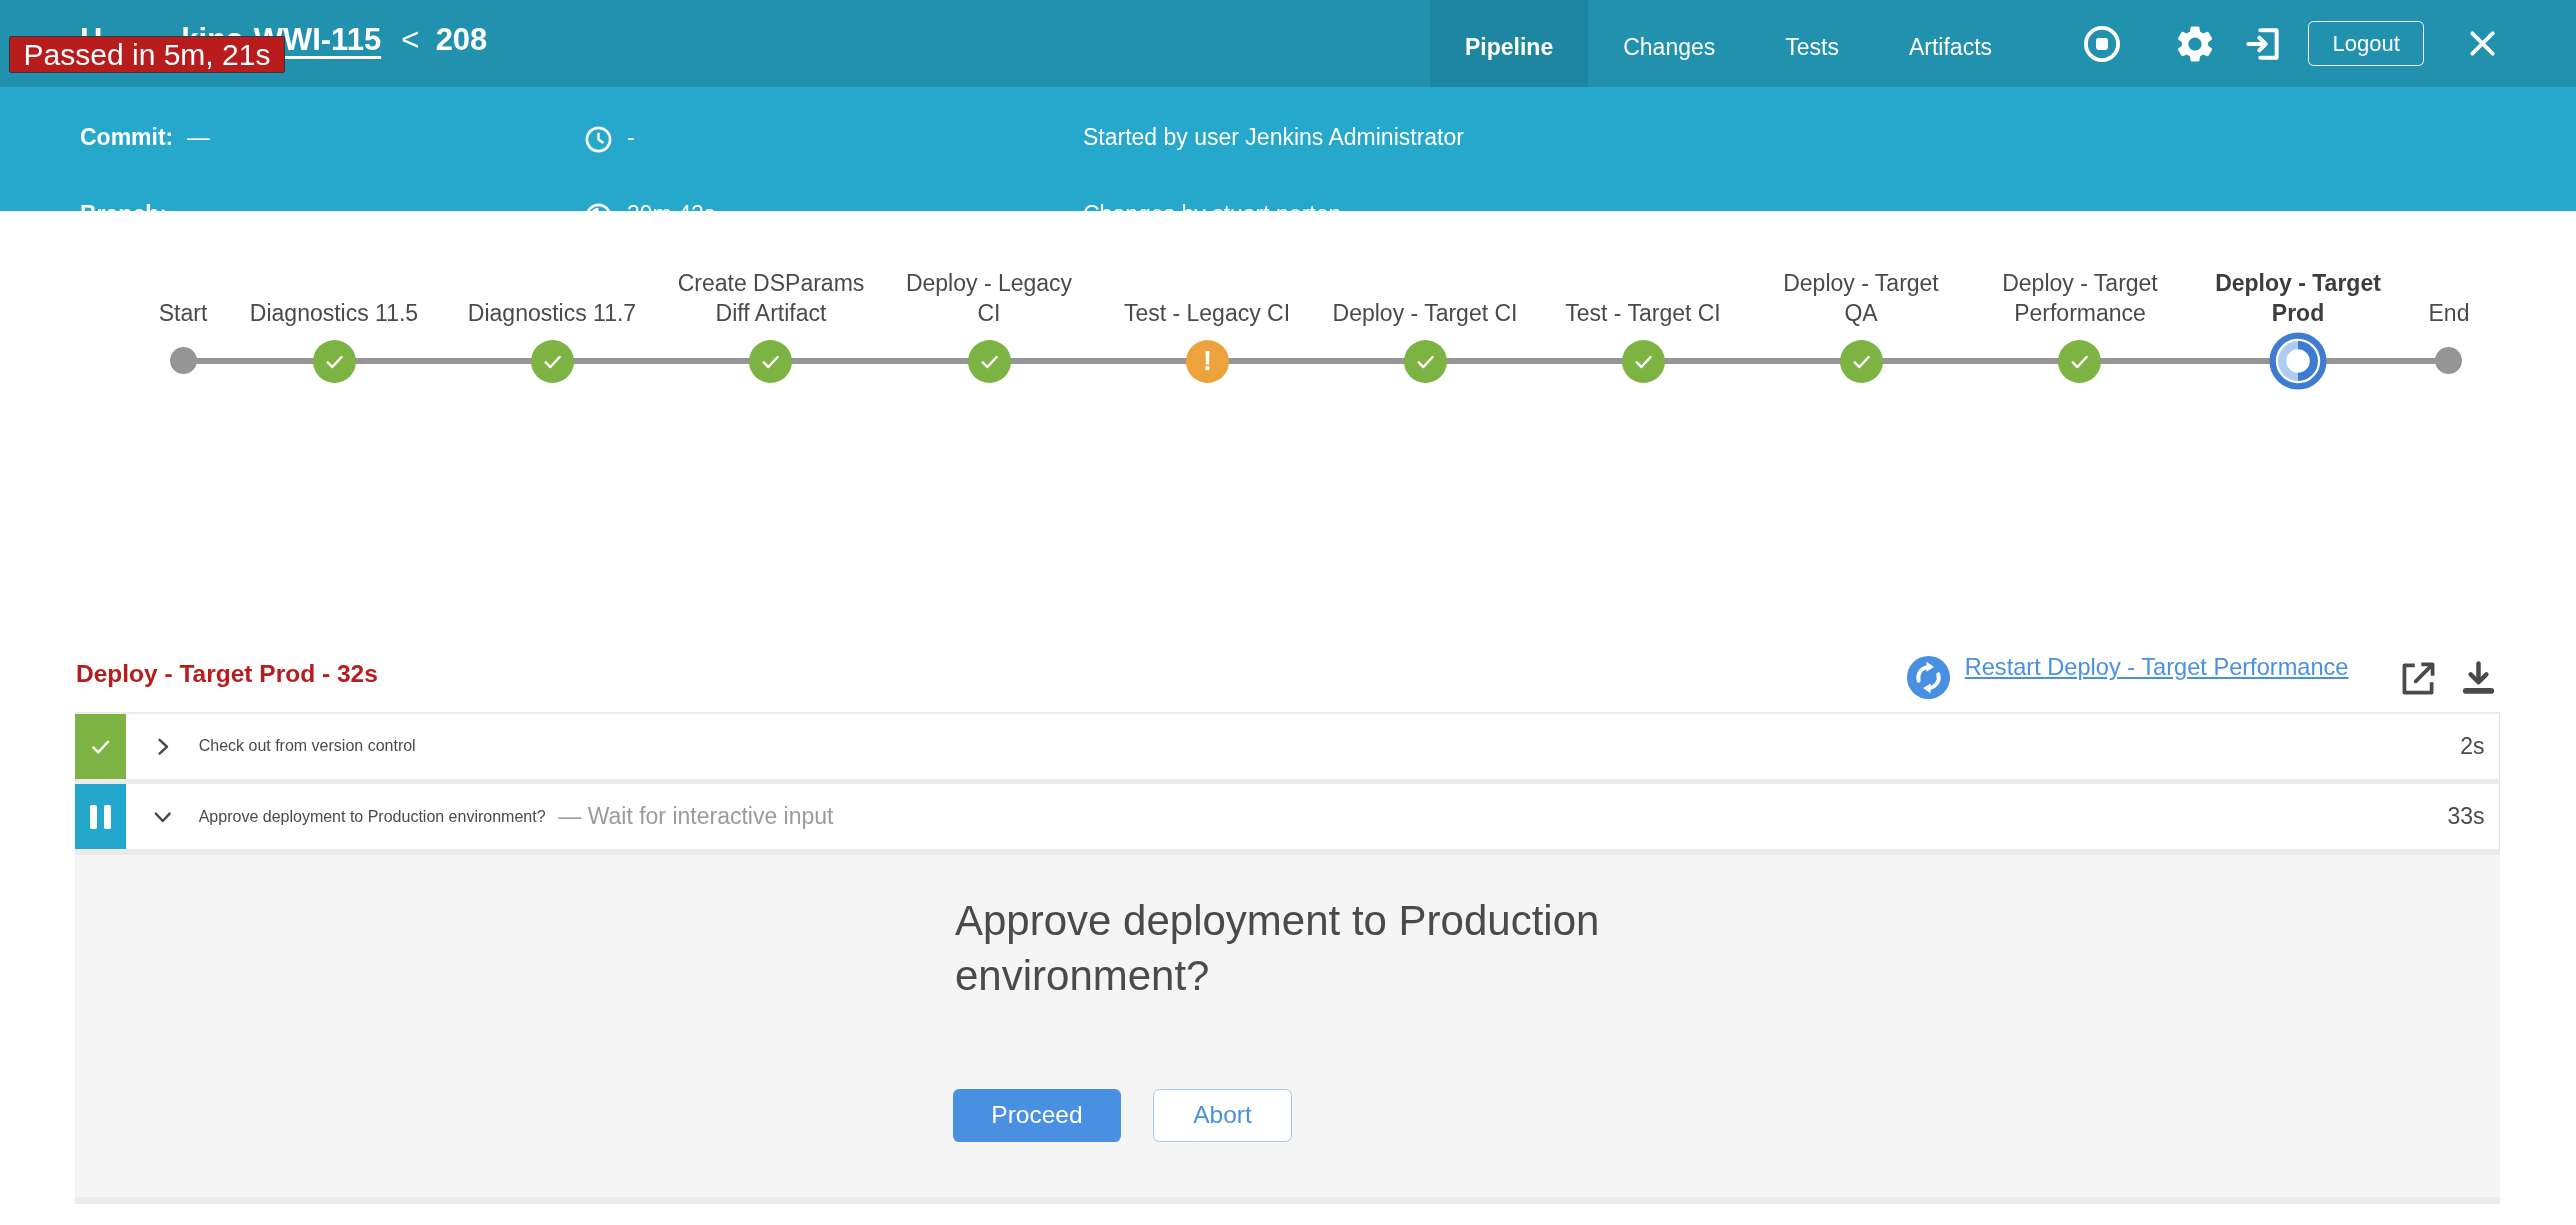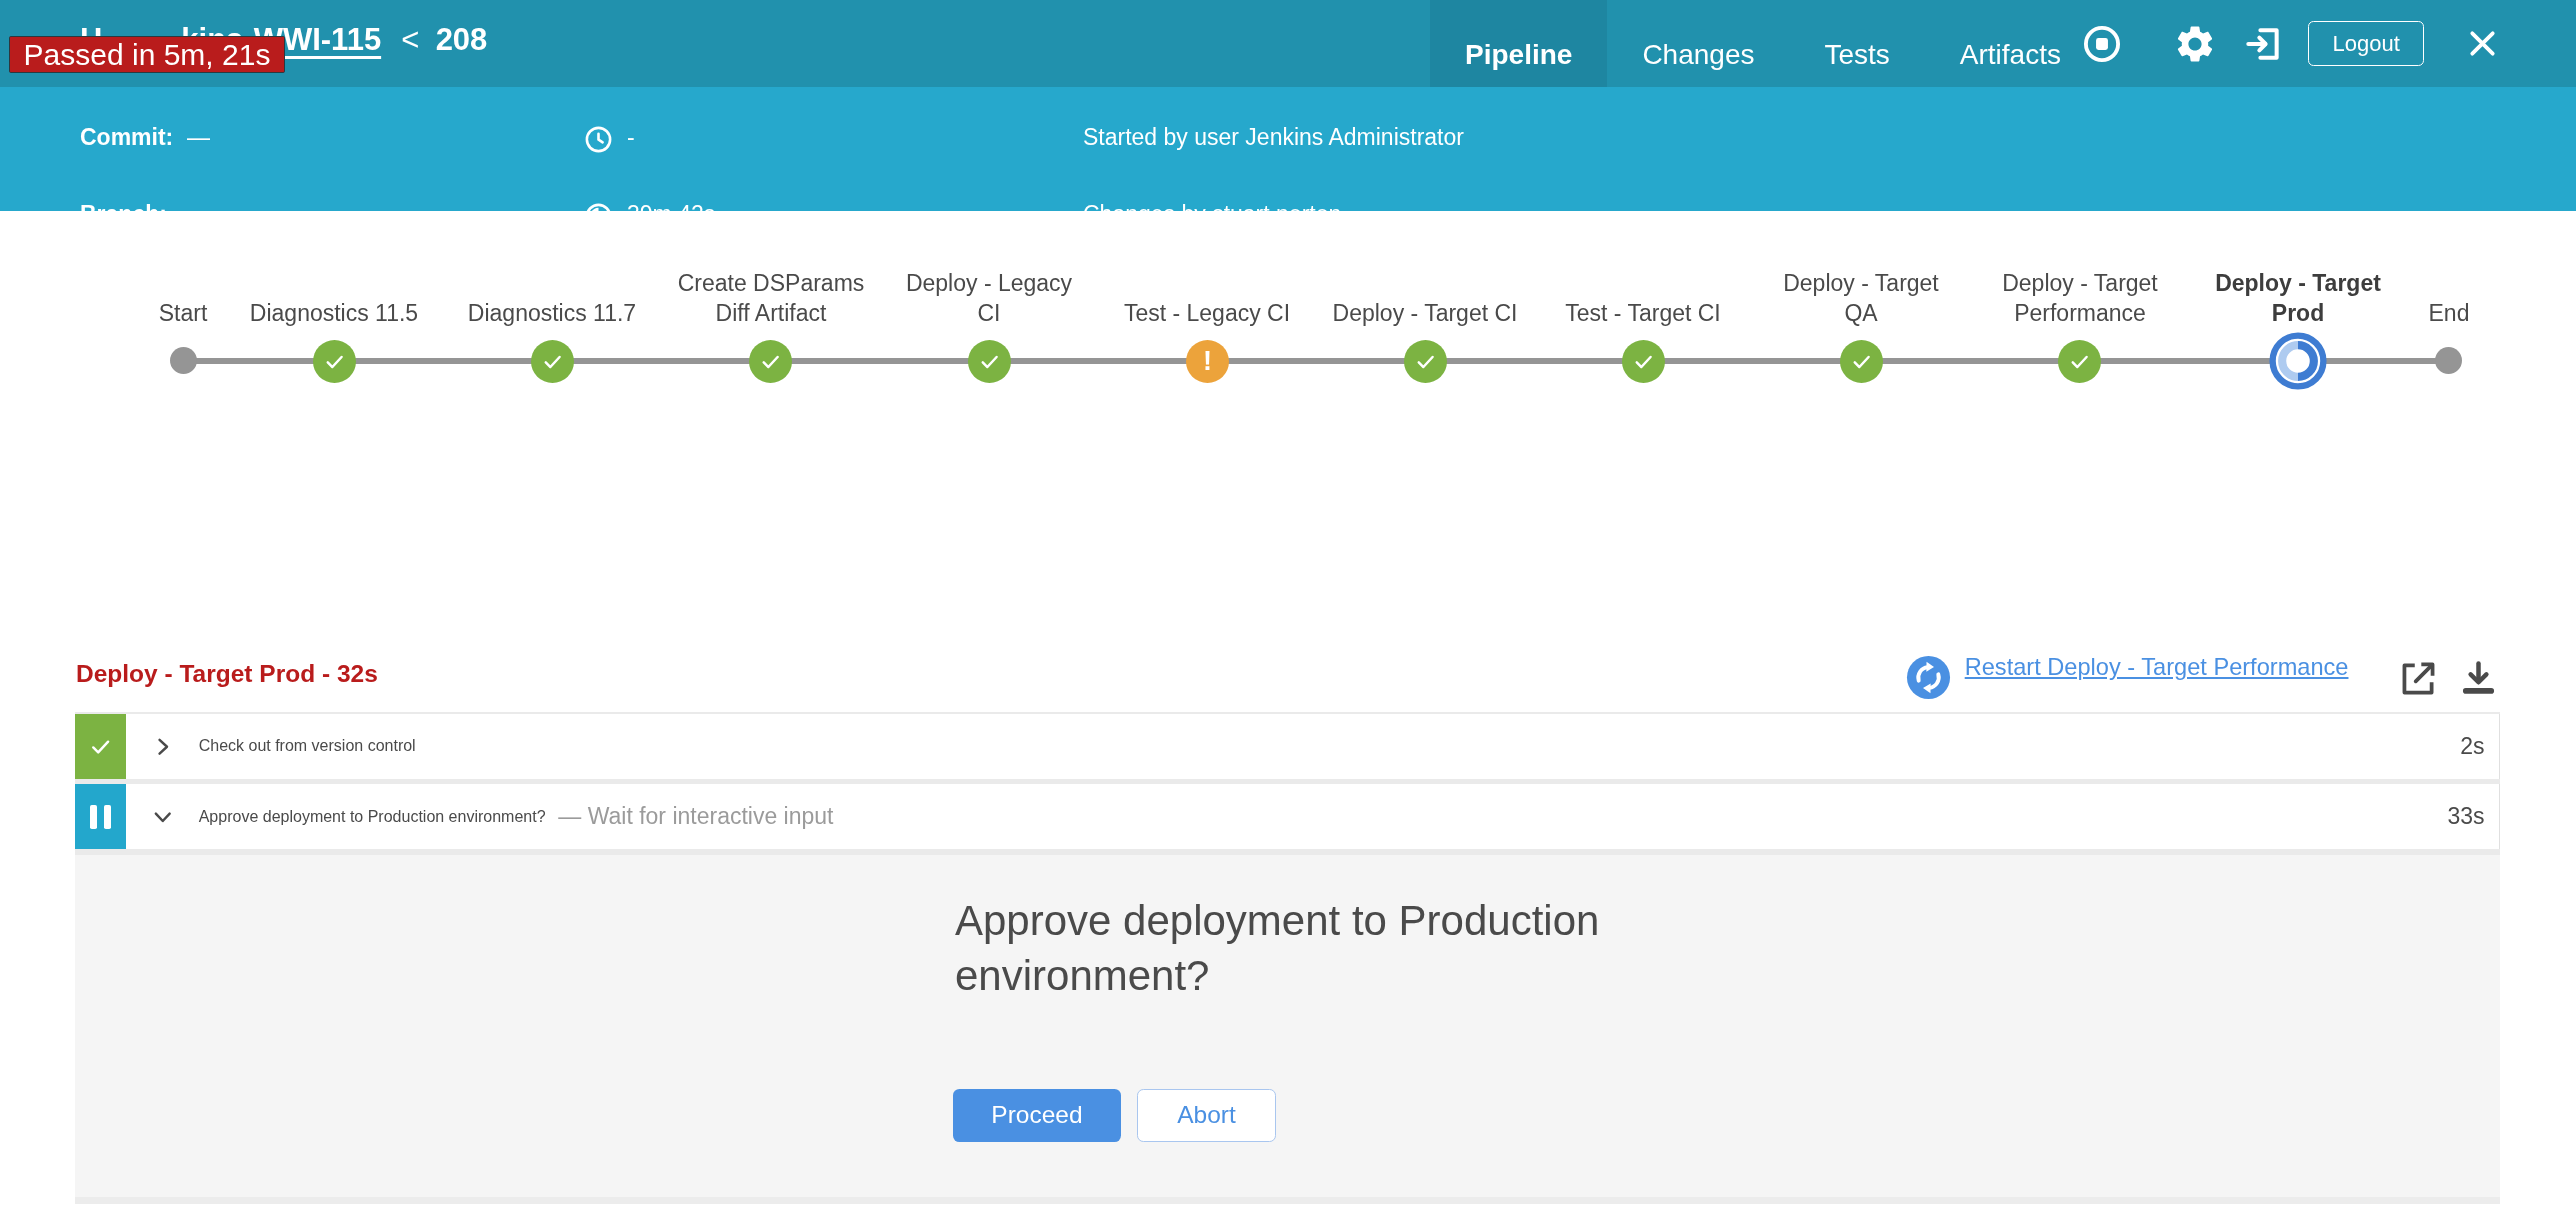--- a/index.html
+++ b/index.html
@@ -6,21 +6,21 @@
     font-family:"Liberation Sans","DejaVu Sans",sans-serif;-webkit-font-smoothing:antialiased;}
   .abs{position:absolute;}
   
   #header{position:absolute;left:0;top:0;width:2576px;height:87px;background:#2191AD;color:#fff;}
   #title-row{position:absolute;left:80px;top:22px;display:flex;align-items:baseline;font-size:31px;font-weight:700;}
   #title-prefix{letter-spacing:0.9px;}
   #title-gap{display:inline-block;width:78px;}
   #title-link{text-decoration:underline;text-underline-offset:6.4px;cursor:pointer;}
   #back-chevron{font-weight:400;font-size:31px;margin:0 16.4px 0 20px;}
   #tabs{position:absolute;left:1430px;top:0;height:87px;display:flex;}
-  .tab{height:87px;display:flex;align-items:center;padding:11px 35px;font-size:28px;cursor:pointer;}
+  .tab{height:87px;display:flex;align-items:center;padding:4px 35px;font-size:23px;cursor:pointer;}
   .tab.active{background:#1E86A1;font-weight:700;}
   .hicon{position:absolute;top:0;height:87px;display:flex;align-items:center;cursor:pointer;}
   .hicon svg{display:block;}
   #logout-btn{position:absolute;left:2308px;top:21px;height:45px;padding:0 23.6px;border:1.8px solid #fff;
     border-radius:5.5px;background:transparent;color:#fff;font-size:22px;font-family:inherit;cursor:pointer;}
   
   #tooltip{position:absolute;left:9px;top:36px;height:35px;padding:0 13.6px;display:flex;align-items:center;
     background:#b91c1c;border:1.8px solid #2B3940;color:#fff;font-size:30px;z-index:5;border-radius:1.8px;}
   
   #infobar{position:absolute;left:0;top:87px;width:2576px;height:124px;background:#26A8CC;color:#fff;font-size:23px;}
@@ -53,21 +53,21 @@
   .bar-success{background:#7CB342;}
   .bar-paused{background:#23A7CC;}
   .pause-glyph{display:flex;gap:6.4px;}
   .pause-glyph i{display:block;width:7.3px;height:23.6px;background:#fff;border-radius:1.8px;}
   .step-chevron{margin-left:23.6px;flex:none;display:flex;}
   .step-text{margin-left:23.6px;font-size:16px;color:#4A4A4A;}
   .step-muted{margin-left:12.7px;font-size:23px;color:#9B9B9B;}
   .step-duration{position:absolute;right:14.5px;font-size:23px;color:#4A4A4A;}
   #expanded{position:relative;height:342px;background:#F5F5F5;border-bottom:7.3px solid #ECECEC;}
   #prompt-message{position:absolute;left:880px;top:38px;width:700px;font-size:42px;line-height:55px;color:#4A4A4A;}
-  #prompt-buttons{position:absolute;left:878px;top:234px;display:flex;gap:16px;}
+  #prompt-buttons{position:absolute;left:878px;top:234px;display:flex;gap:32px;}
   #proceed-btn{width:168px;height:53px;background:#4A90E2;color:#fff;border:none;border-radius:6.4px;
     font-size:24.5px;font-family:inherit;cursor:pointer;}
   #abort-btn{width:139px;height:53px;background:#fff;color:#4A90E2;border:1.8px solid #A9C6EF;border-radius:6.4px;
     font-size:24.5px;font-family:inherit;cursor:pointer;}
 </style>
 </head>
 <body>
 
 <div id="header">
   <div id="title-row">

